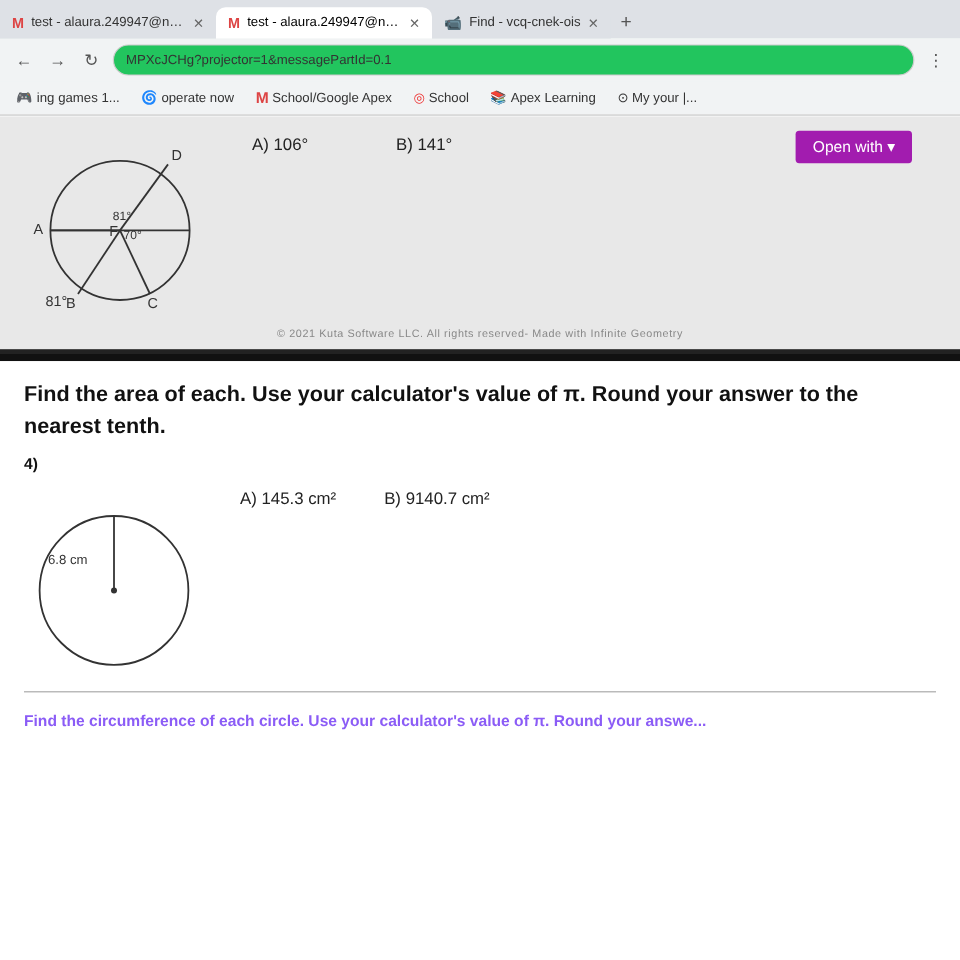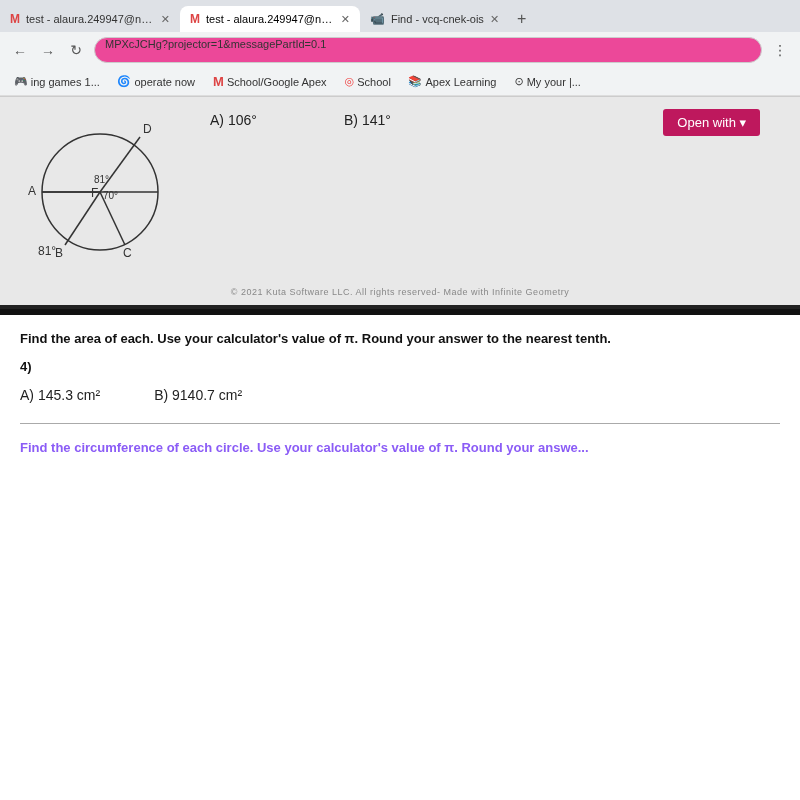--- a/index.html
+++ b/index.html
@@ -92,27 +92,28 @@
       justify-content: center;
       font-size: 14px;
       color: #555;
       cursor: pointer;
       border-radius: 50%;
     }
 
     .address-bar {
       flex: 1;
       height: 26px;
-      background: #ec4899;
+      background: #22c55e;
       border: 1px solid #ccc;
       border-radius: 13px;
       padding: 0 10px;
       font-size: 11px;
       color: #333;
       display: flex;
+      align-items: center;
       overflow: hidden;
       white-space: nowrap;
       text-overflow: ellipsis;
     }
 
     .bookmarks-bar {
       display: flex;
       align-items: center;
       padding: 3px 8px;
       gap: 6px;
@@ -151,21 +152,21 @@
       background: #e8e8e8;
       padding: 10px 20px 8px 20px;
       border-bottom: 4px solid #222;
       position: relative;
     }
 
     .open-with-btn {
       position: absolute;
       right: 40px;
       top: 12px;
-      background: #be185d;
+      background: #a21caf;
       color: #fff;
       border: none;
       padding: 6px 14px;
       border-radius: 3px;
       font-size: 13px;
       cursor: pointer;
       display: flex;
       align-items: center;
       gap: 5px;
     }
@@ -182,47 +183,47 @@
       flex-shrink: 0;
       position: relative;
     }
 
     .answers-block {
       padding-top: 5px;
     }
 
     .answer-row {
       display: flex;
-      gap: 54px;
+      gap: 40px;
       margin-bottom: 6px;
       font-size: 14px;
       font-weight: 500;
       color: #222;
     }
 
     .answer-item {
       min-width: 80px;
     }
 
     .copyright-line {
       font-size: 9px;
       color: #888;
       text-align: center;
-      margin-top: 20px;
+      margin-top: 6px;
       letter-spacing: 0.5px;
     }
 
     
     .section-bottom {
       background: #fff;
       padding: 14px 20px 0 20px;
     }
 
     .problem-instruction {
-      font-size: 13px;
+      font-size: 18px;
       font-weight: bold;
       color: #111;
       margin-bottom: 10px;
       line-height: 1.5;
     }
 
     .problem-number {
       font-size: 13px;
       font-weight: bold;
       color: #111;
@@ -371,20 +372,32 @@
 
   <div style="height:6px;background:#111;"></div>
 
   <div class="section-bottom">
     <p class="problem-instruction">Find the area of each.  Use your calculator's value of π.  Round your answer to the nearest tenth.</p>
 
     <p class="problem-number">4)</p>
 
     <div class="circle-problem-2">
 
+      <div class="circle-diagram-2">
+        <svg width="150" height="160" viewBox="0 0 150 160">
+
+          <circle cx="75" cy="90" r="62" fill="none" stroke="#333" stroke-width="1.5"></circle>
+
+          <line x1="75" y1="90" x2="75" y2="28" stroke="#333" stroke-width="1.5"></line>
+
+          <circle cx="75" cy="90" r="2.5" fill="#333"></circle>
+
+          <text x="20" y="68" font-size="11" fill="#333" font-family="Arial">6.8 cm</text>
+        </svg>
+      </div>
 
       <div class="answers-block-2">
         <div class="answer-row">
           <span class="answer-item">A)  145.3 cm²</span>
           <span class="answer-item">B)  9140.7 cm²</span>
         </div>
       </div>
     </div>
 
     <p class="bottom-instruction">Find the circumference of each circle.  Use your calculator's value of π.  Round your answe...</p>

